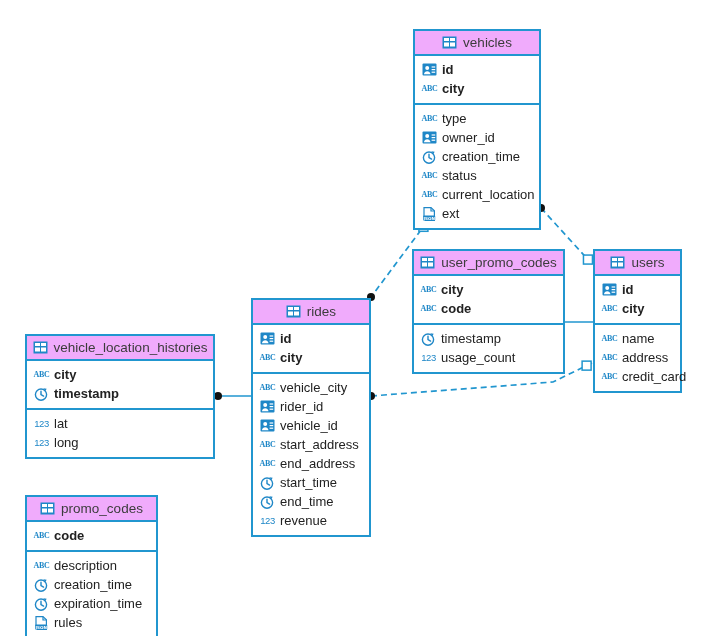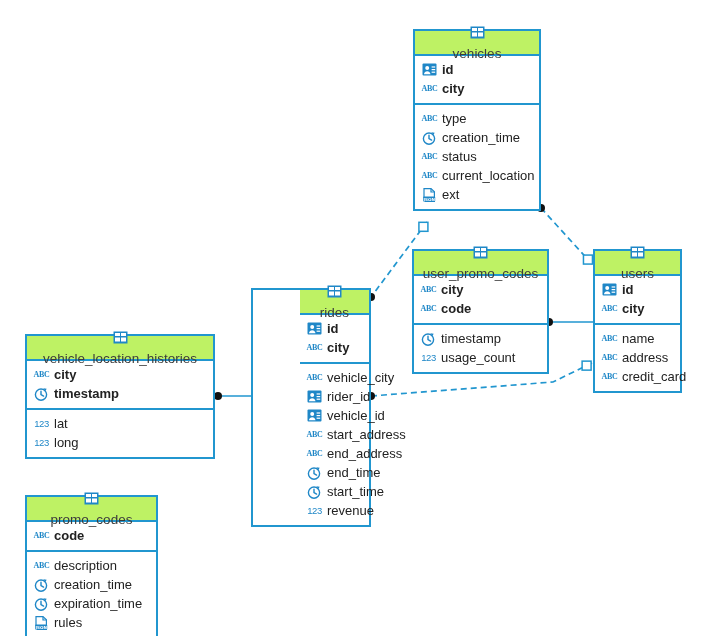--- a/index.html
+++ b/index.html
@@ -26,28 +26,27 @@
   .entity {
     position: absolute;
     box-sizing: border-box;
     border: 2px solid #2196cf;
     background: #ffffff;
     z-index: 2;
   }
   .entity-header {
     box-sizing: border-box;
     height: 25px;
-    background: #bef264;
+    background: #f0abfc;
     border-bottom: 2px solid #2196cf;
     display: flex;
     align-items: center;
     justify-content: center;
     gap: 6px;
     padding: 0 6px;
-    flex-direction: column;
   }
   .entity-title {
     font-size: 13.5px;
     color: #3c3c3c;
     white-space: nowrap;
   }
   .field-group {
     padding: 4px 0 5px 0;
   }
   .field-group + .field-group {
@@ -162,20 +161,33 @@
         </div>
         <div class="field-group">
           <div class="field">
             <span class="icon">
               <span class="ic-text">ABC</span>
             </span>
             <span class="field-label">type</span>
           </div>
           <div class="field">
             <span class="icon">
+              <svg width="15" height="13" viewBox="0 0 15 13">
+                <rect x="0.5" y="0.5" width="14" height="12" rx="1" fill="#1f87c7"></rect>
+                <circle cx="5.2" cy="5" r="2" fill="#ffffff"></circle>
+                <path d="M1.9 11.2c0.3-2 1.7-3 3.3-3s3 1 3.3 3z" fill="#ffffff"></path>
+                <rect x="9.6" y="3.4" width="3.6" height="1.2" fill="#ffffff"></rect>
+                <rect x="9.6" y="6" width="3.6" height="1.2" fill="#ffffff"></rect>
+                <rect x="9.6" y="8.6" width="3.6" height="1.2" fill="#ffffff"></rect>
+              </svg>
+            </span>
+            <span class="field-label">owner_id</span>
+          </div>
+          <div class="field">
+            <span class="icon">
               <svg width="15" height="14" viewBox="0 0 15 14">
                 <circle cx="7" cy="7.6" r="5.6" fill="none" stroke="#1f87c7" stroke-width="1.4"></circle>
                 <path d="M7 4.2 V7.6 L9.6 9.1" fill="none" stroke="#1f87c7" stroke-width="1.4" stroke-linecap="round"></path>
                 <path d="M9.3 1.2 l3.4 0.6 -1.4 2.2z" fill="#1f87c7"></path>
               </svg>
             </span>
             <span class="field-label">creation_time</span>
           </div>
           <div class="field">
             <span class="icon">
@@ -195,21 +207,21 @@
                 <path d="M2 0.6 h7 l3.4 3.2 v9.6 h-10.4 z" fill="#ffffff" stroke="#1f87c7" stroke-width="1.2"></path>
                 <path d="M9 0.8 v3.2 h3.3" fill="none" stroke="#1f87c7" stroke-width="1.2"></path>
                 <rect x="1.2" y="8.6" width="12" height="5" rx="0.8" fill="#1f87c7"></rect>
                 <text x="7.2" y="12.6" font-size="4.1" font-family="DejaVu Sans, sans-serif" font-weight="bold" fill="#ffffff" text-anchor="middle">JSON</text>
               </svg>
             </span>
             <span class="field-label">ext</span>
           </div>
         </div>
       </div>
-      <div class="entity" style="left: 412px; top: 249px; width: 137px;">
+      <div class="entity" style="left: 412px; top: 249px; width: 153px;">
         <div class="entity-header">
           <span class="icon">
             <svg width="15" height="13" viewBox="0 0 15 13">
               <rect x="0.5" y="0.5" width="14" height="12" fill="#1f87c7"></rect>
               <rect x="2" y="2" width="5" height="3" fill="#ffffff"></rect>
               <rect x="8" y="2" width="5" height="3" fill="#ffffff"></rect>
               <rect x="2" y="6.5" width="5" height="4" fill="#ffffff"></rect>
               <rect x="8" y="6.5" width="5" height="4" fill="#ffffff"></rect>
             </svg>
           </span>
@@ -296,21 +308,21 @@
             <span class="field-label">address</span>
           </div>
           <div class="field">
             <span class="icon">
               <span class="ic-text">ABC</span>
             </span>
             <span class="field-label">credit_card</span>
           </div>
         </div>
       </div>
-      <div class="entity" style="left: 251px; top: 288px; width: 120px; padding-left: 47px;">
+      <div class="entity" style="left: 251px; top: 298px; width: 120px;">
         <div class="entity-header">
           <span class="icon">
             <svg width="15" height="13" viewBox="0 0 15 13">
               <rect x="0.5" y="0.5" width="14" height="12" fill="#1f87c7"></rect>
               <rect x="2" y="2" width="5" height="3" fill="#ffffff"></rect>
               <rect x="8" y="2" width="5" height="3" fill="#ffffff"></rect>
               <rect x="2" y="6.5" width="5" height="4" fill="#ffffff"></rect>
               <rect x="8" y="6.5" width="5" height="4" fill="#ffffff"></rect>
             </svg>
           </span>
@@ -383,31 +395,31 @@
             <span class="field-label">end_address</span>
           </div>
           <div class="field">
             <span class="icon">
               <svg width="15" height="14" viewBox="0 0 15 14">
                 <circle cx="7" cy="7.6" r="5.6" fill="none" stroke="#1f87c7" stroke-width="1.4"></circle>
                 <path d="M7 4.2 V7.6 L9.6 9.1" fill="none" stroke="#1f87c7" stroke-width="1.4" stroke-linecap="round"></path>
                 <path d="M9.3 1.2 l3.4 0.6 -1.4 2.2z" fill="#1f87c7"></path>
               </svg>
             </span>
+            <span class="field-label">start_time</span>
+          </div>
+          <div class="field">
+            <span class="icon">
+              <svg width="15" height="14" viewBox="0 0 15 14">
+                <circle cx="7" cy="7.6" r="5.6" fill="none" stroke="#1f87c7" stroke-width="1.4"></circle>
+                <path d="M7 4.2 V7.6 L9.6 9.1" fill="none" stroke="#1f87c7" stroke-width="1.4" stroke-linecap="round"></path>
+                <path d="M9.3 1.2 l3.4 0.6 -1.4 2.2z" fill="#1f87c7"></path>
+              </svg>
+            </span>
             <span class="field-label">end_time</span>
-          </div>
-          <div class="field">
-            <span class="icon">
-              <svg width="15" height="14" viewBox="0 0 15 14">
-                <circle cx="7" cy="7.6" r="5.6" fill="none" stroke="#1f87c7" stroke-width="1.4"></circle>
-                <path d="M7 4.2 V7.6 L9.6 9.1" fill="none" stroke="#1f87c7" stroke-width="1.4" stroke-linecap="round"></path>
-                <path d="M9.3 1.2 l3.4 0.6 -1.4 2.2z" fill="#1f87c7"></path>
-              </svg>
-            </span>
-            <span class="field-label">start_time</span>
           </div>
           <div class="field">
             <span class="icon">
               <span class="ic-num">123</span>
             </span>
             <span class="field-label">revenue</span>
           </div>
         </div>
       </div>
       <div class="entity" style="left: 25px; top: 334px; width: 190px;">

